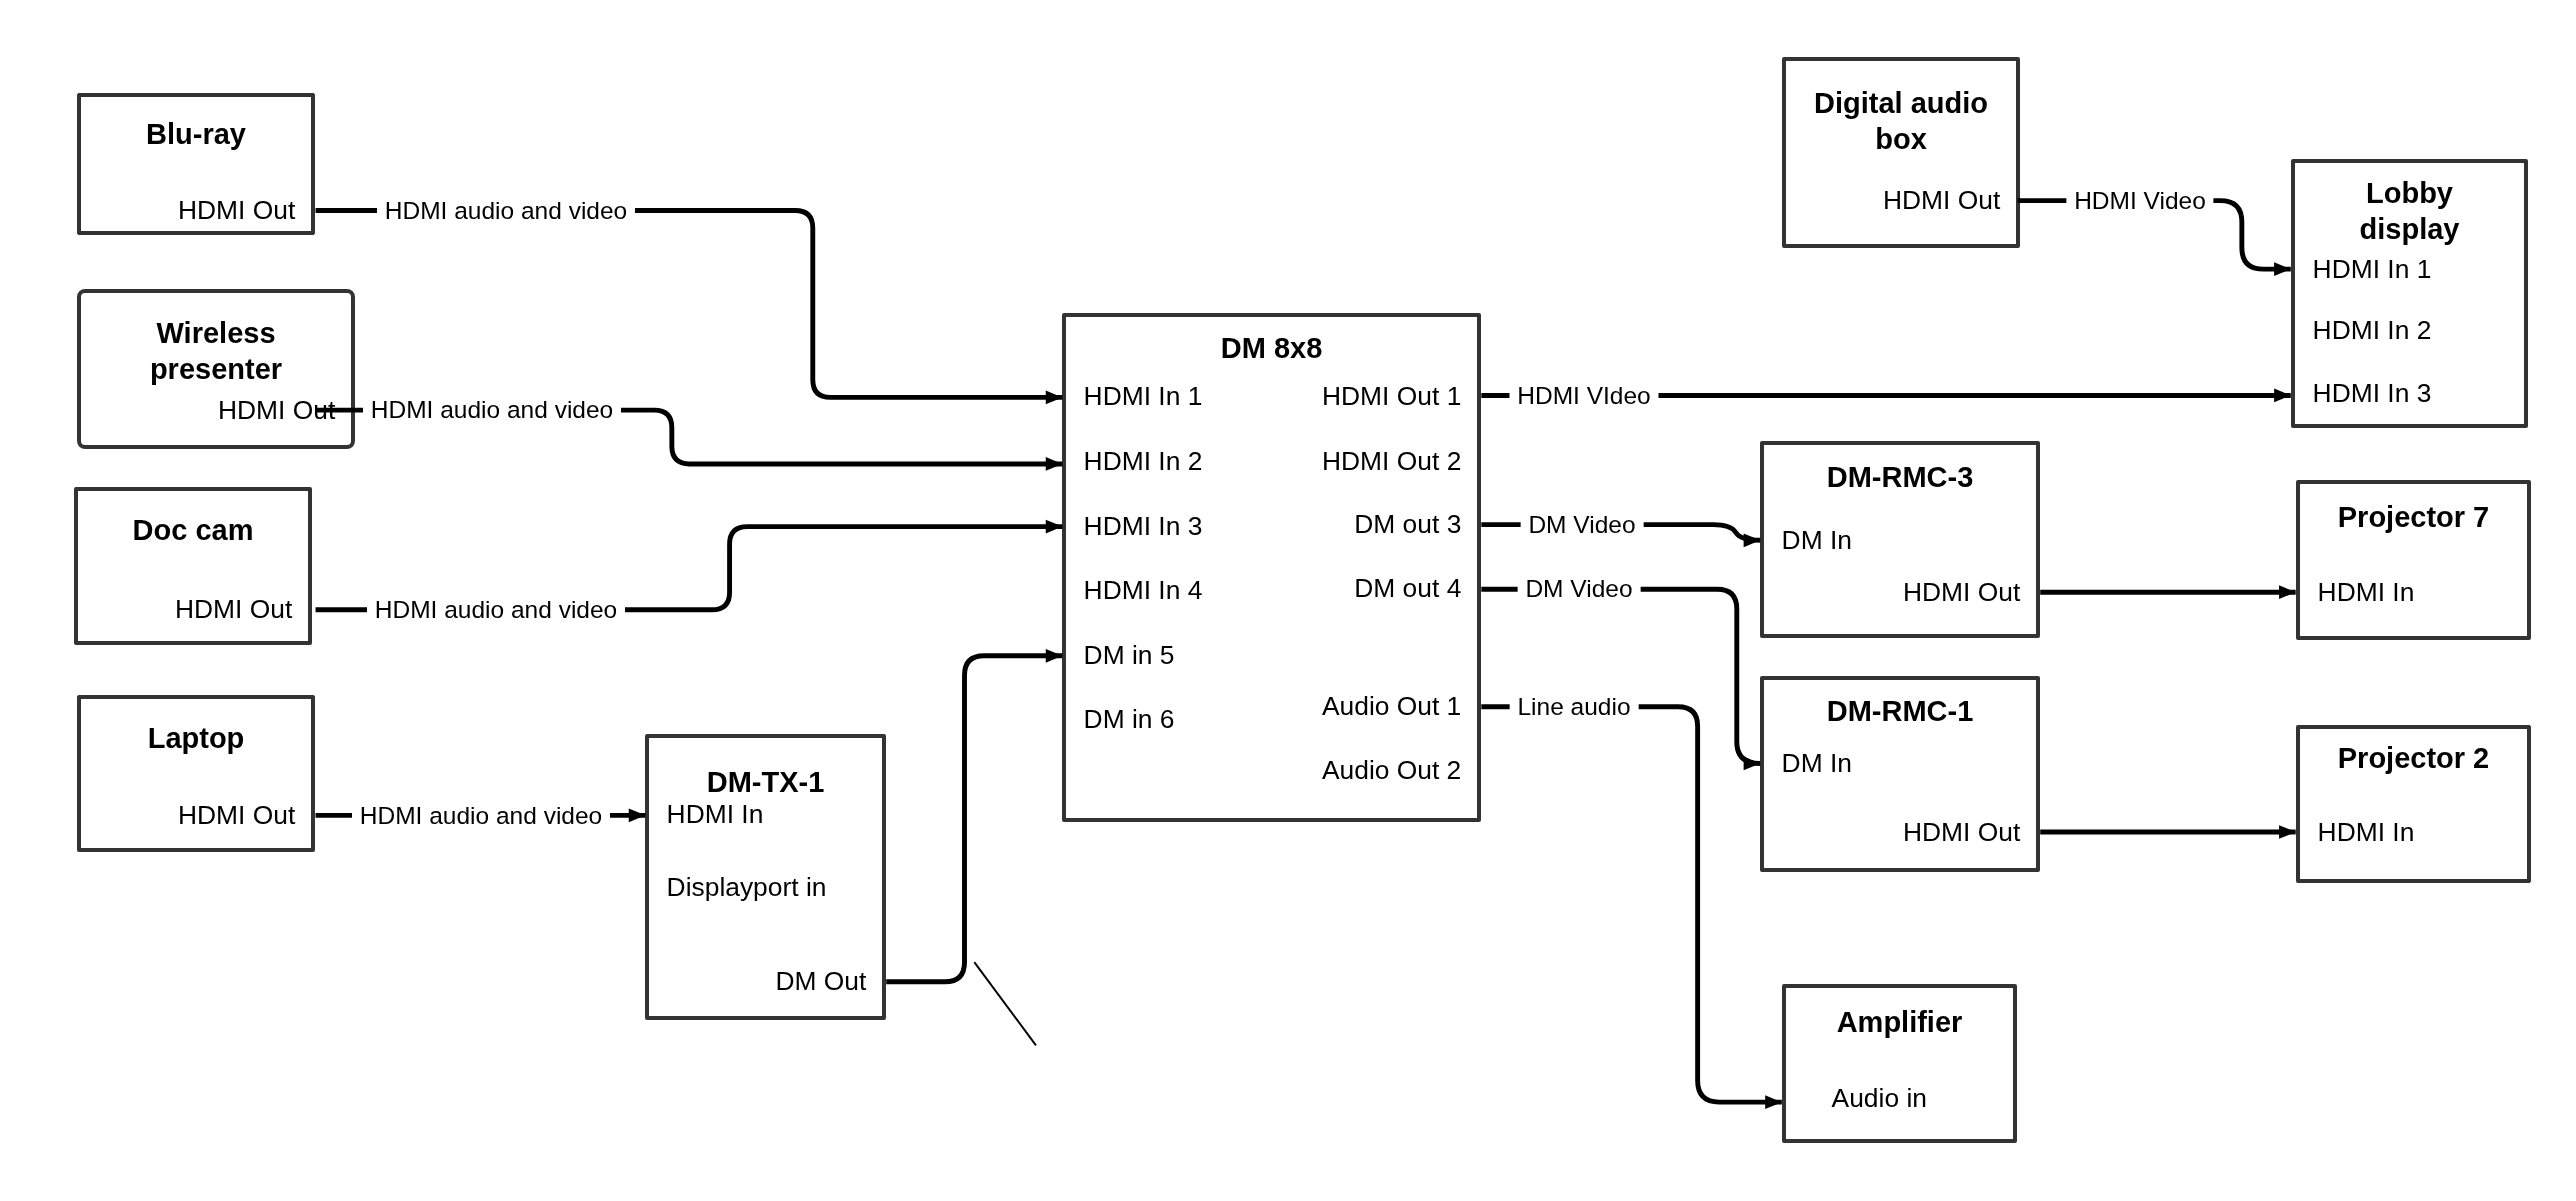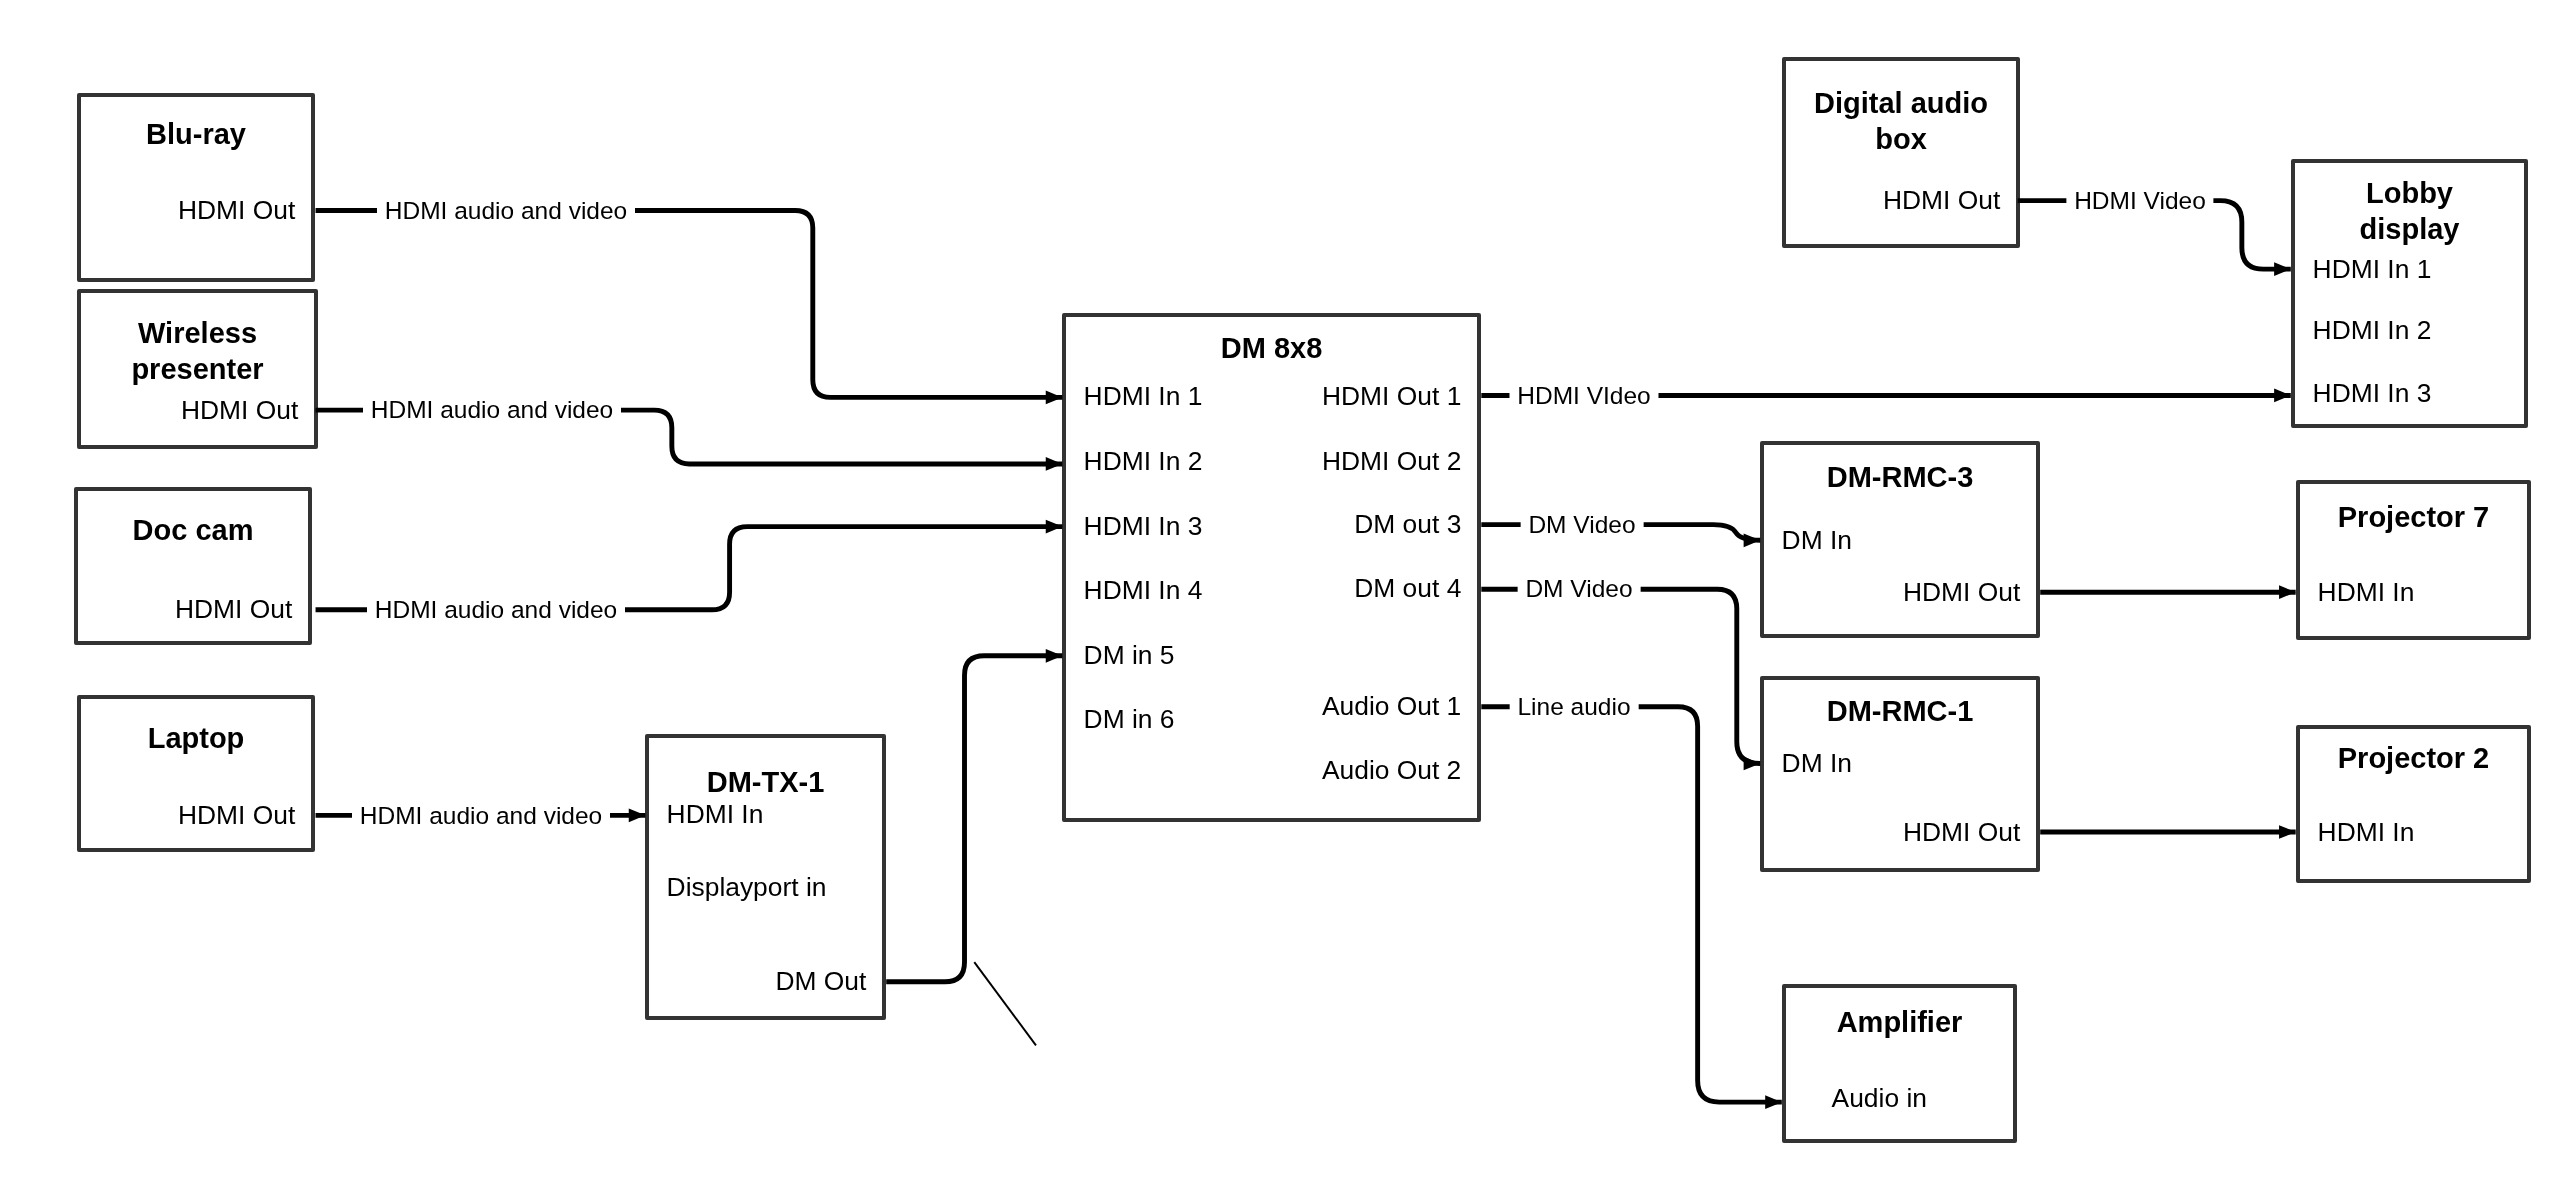--- a/index.html
+++ b/index.html
@@ -17,26 +17,26 @@
               font-size:24.5px;white-space:nowrap;z-index:3;}
   .callout{position:absolute;left:1034px;top:1023px;width:197px;height:80px;border:2px dashed #444;
            box-sizing:border-box;display:flex;align-items:center;justify-content:center;z-index:3;background:#fff;}
   .callout span{display:block;width:162px;text-align:center;font-size:23.5px;line-height:27.4px;}
 </style>
 </head>
 <body>
 
 <div id="canvas">
 
-  <div class="node" style="left:77px;top:93px;width:238px;height:189px;">
+  <div class="node" style="left:77px;top:93px;width:238px;height:142px;">
     <div class="title" style="top:37px;">Blu-ray</div>
     <div class="port right" style="top:113px;">HDMI Out</div>
   </div>
 
-  <div class="node" style="left:77px;top:289px;width:241px;height:160px;">
+  <div class="node" style="left:77px;top:289px;width:278px;height:160px;border-radius:8px;">
     <div class="title2" style="top:21.5px;">
       <div>Wireless</div>
       <div>presenter</div>
     </div>
     <div class="port right" style="top:117px;">HDMI Out</div>
   </div>
 
   <div class="node" style="left:74px;top:487px;width:238px;height:158px;">
     <div class="title" style="top:39px;">Doc cam</div>
     <div class="port right" style="top:118px;">HDMI Out</div>

